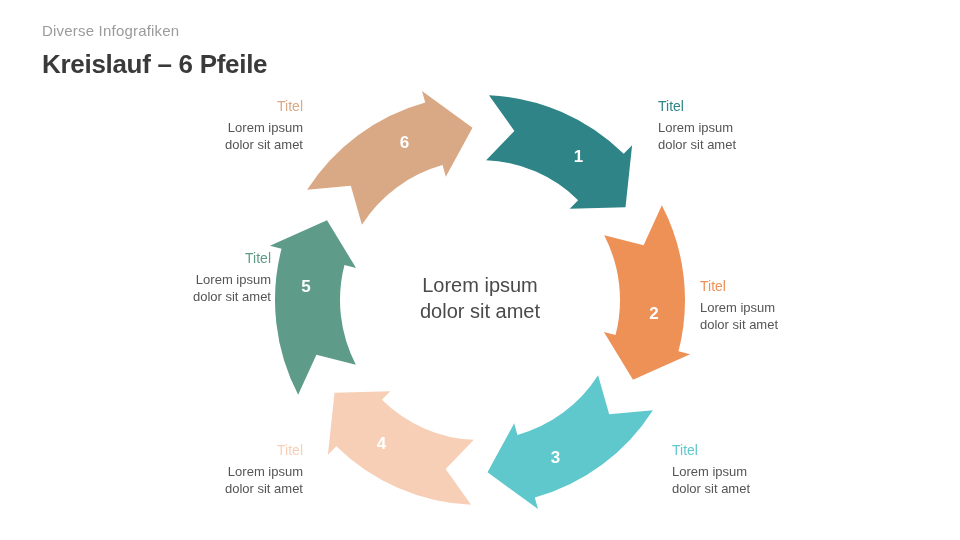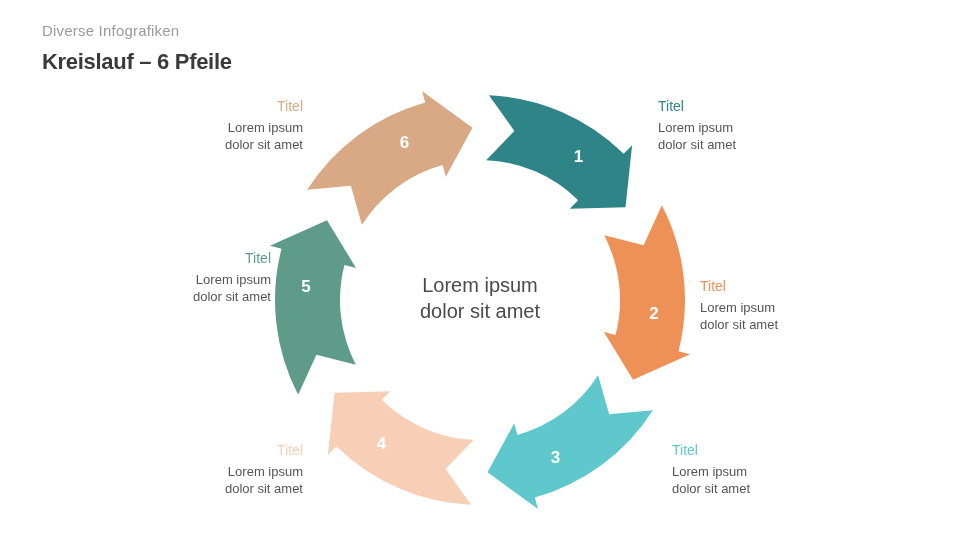--- a/index.html
+++ b/index.html
@@ -29,21 +29,21 @@
     top: 22px;
   }
   .subtitle {
     font-size: 15px;
     color: #9b9b9b;
     letter-spacing: 0.2px;
     line-height: 1.2;
     white-space: nowrap;
   }
   .title {
-    font-size: 22px;
+    font-size: 26px;
     font-weight: bold;
     color: #3a3a3a;
     letter-spacing: -0.3px;
     line-height: 1.25;
     margin-top: 8px;
     white-space: nowrap;
   }
 
   
   .cycle-wrap {

